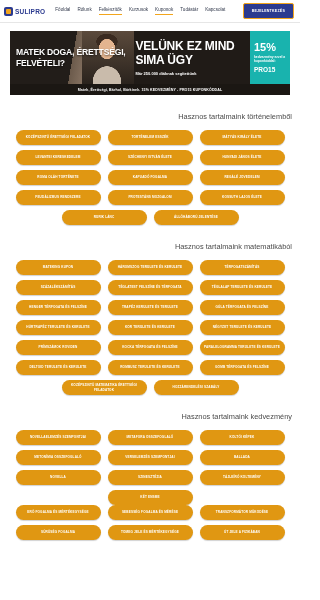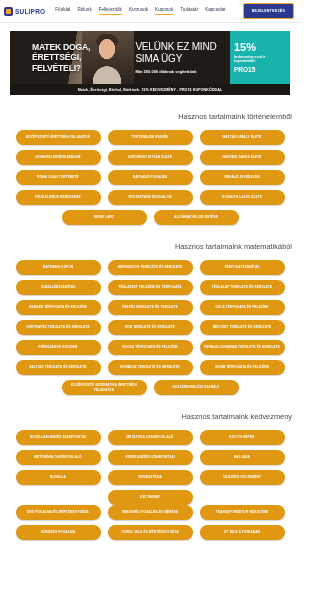--- a/index.html
+++ b/index.html
@@ -92,21 +92,21 @@
     background: linear-gradient(100deg,#221d19 0%,#221d19 52%,#6b5a4b 52%,#9a8472 72%,#3d342c 100%);
     display: flex;
     align-items: center;
   }
   .banner-left .headline {
     color: #ffffff;
     font-size: 8.6px;
     font-weight: bold;
     line-height: 1.22;
     letter-spacing: -.2px;
-    padding-left: 22px;
+    padding-left: 6px;
     z-index: 2;
     text-shadow: 0 1px 2px rgba(0,0,0,.6);
   }
   .banner-person {
     position: absolute;
     right: -4px; bottom: 0;
     width: 52px; height: 100%;
     background:
       radial-gradient(ellipse 13px 16px at 48% 34%, #e3b48f 0%, #e3b48f 62%, rgba(227,180,143,0) 64%),
       radial-gradient(ellipse 20px 22px at 48% 96%, #c9bbab 0%, #c9bbab 70%, rgba(201,187,171,0) 72%),
@@ -117,33 +117,33 @@
   .banner-mid {
     flex: 1;
     background: #201b17;
     display: flex;
     flex-direction: column;
     justify-content: center;
     padding-left: 5px;
   }
   .banner-mid .t1 {
     color: #ffffff;
-    font-size: 10px;
-    font-weight: normal;
+    font-size: 12px;
+    font-weight: bold;
     line-height: 1.2;
     letter-spacing: -.2px;
   }
   .banner-mid .t2 {
     color: #ffffff;
     font-size: 4px;
     font-weight: bold;
     margin-top: 4px;
   }
   .banner-right {
-    width: 60px;
+    width: 40px;
     background: #19b3ae;
     padding: 6px 4px;
     display: flex;
     flex-direction: column;
     justify-content: center;
   }
   .banner-right .pct {
     color: #ffffff;
     font-size: 11px;
     font-weight: bold;

